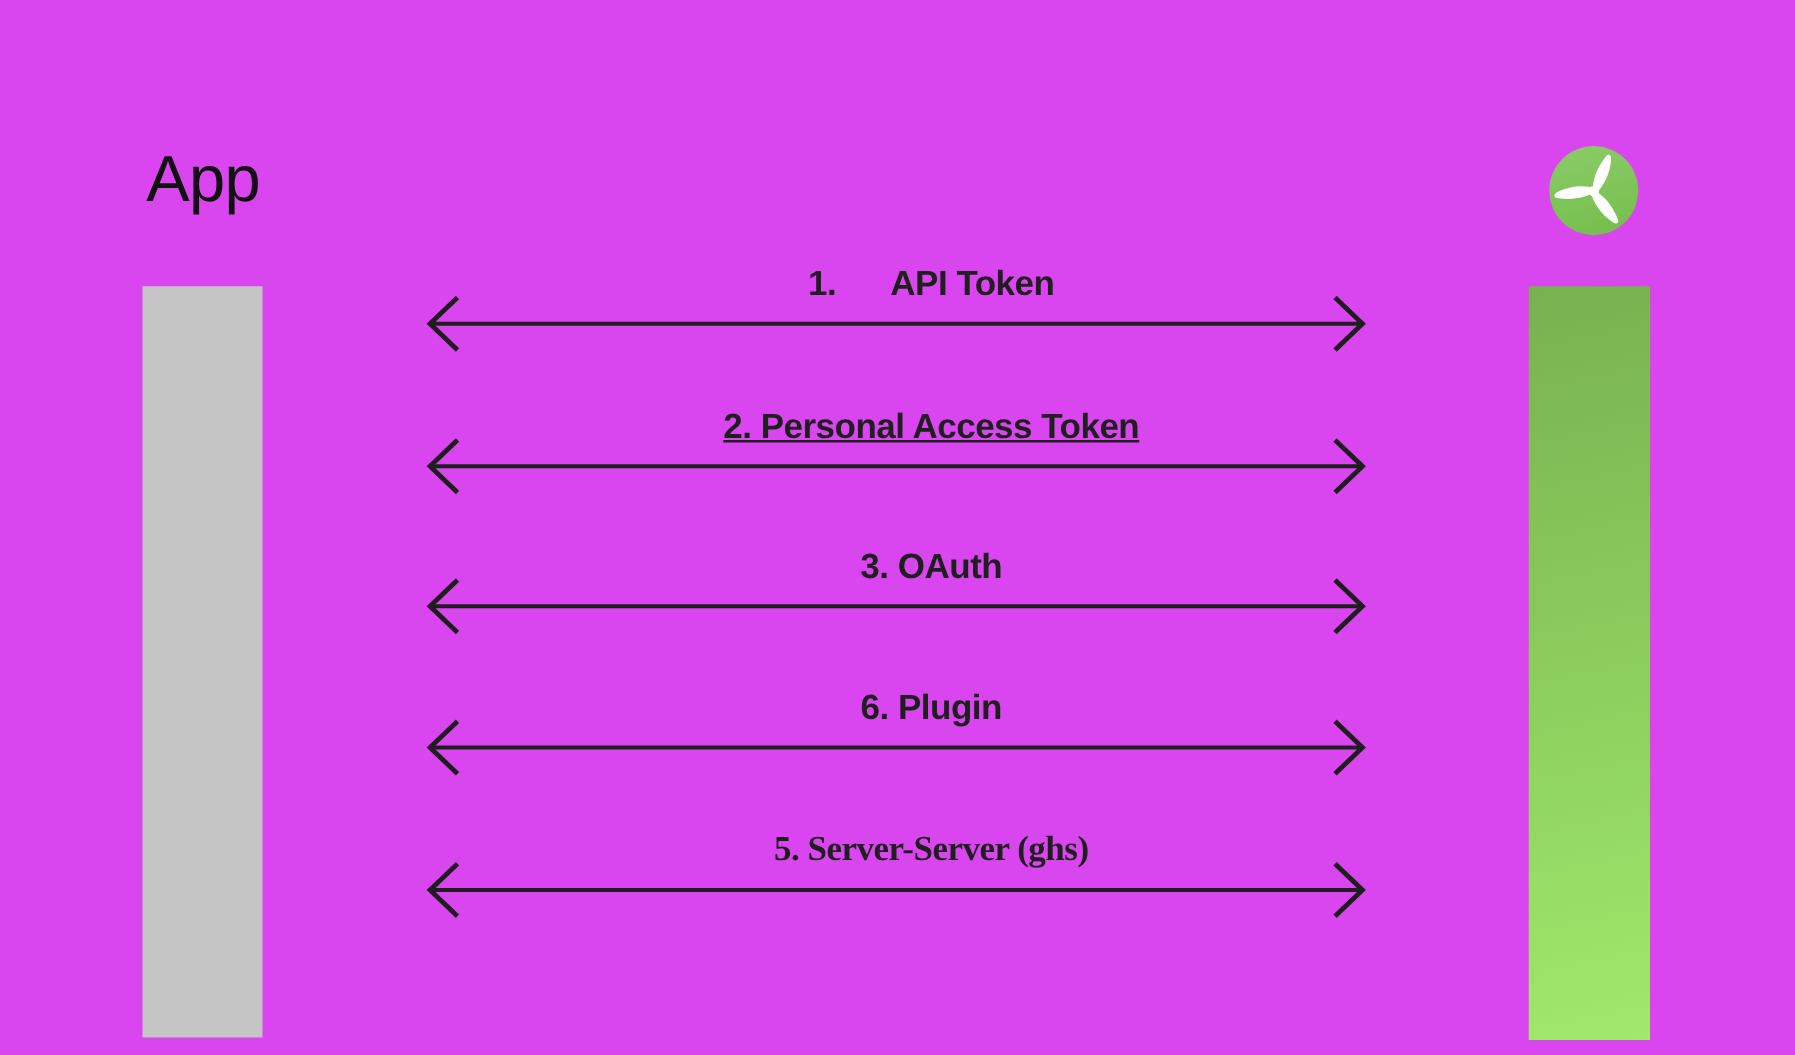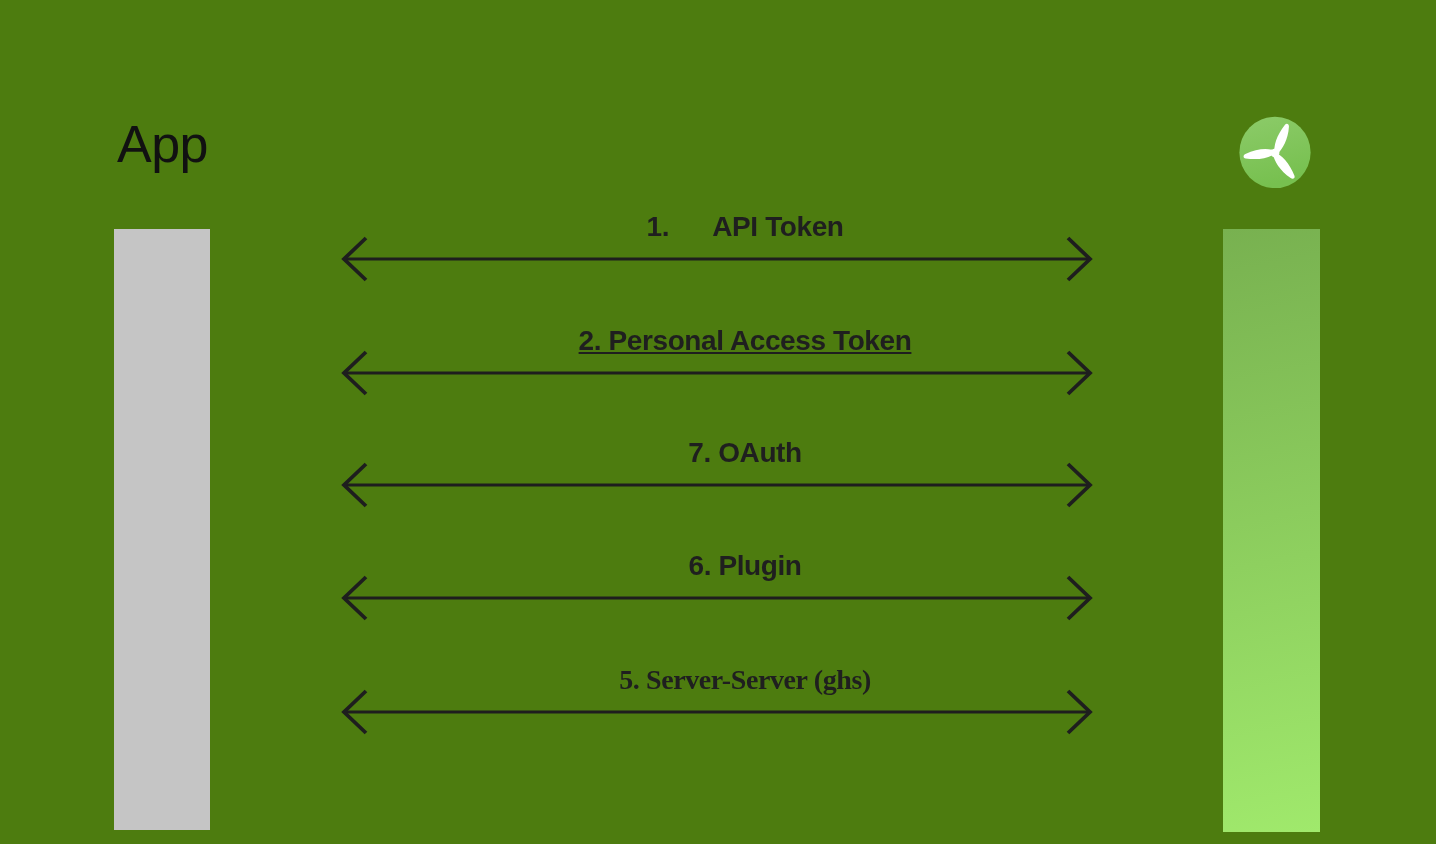--- a/index.html
+++ b/index.html
@@ -5,21 +5,21 @@
   html, body {
     margin: 0;
     padding: 0;
     background: #ffffff;
     font-family: "Liberation Sans", sans-serif;
   }
   .canvas {
     position: relative;
     width: 1436px;
     height: 844px;
-    background: #4d7c0f;
+    background: #d946ef;
     overflow: hidden;
   }
   .app-title {
     position: absolute;
     left: 117px;
     top: 116px;
     font-size: 52px;
     font-weight: 400;
     color: #111111;
     letter-spacing: -0.5px;
@@ -117,21 +117,21 @@
   <div class="row r2">
     <span class="arrow-label">2. Personal Access Token</span>
     <svg class="arrow-svg" viewBox="0 0 774 52" aria-hidden="true">
       <line class="arrow-line" x1="15" y1="26" x2="759" y2="26"></line>
       <polyline class="arrow-chev" points="36,5 14,26 36,47"></polyline>
       <polyline class="arrow-chev" points="738,5 760,26 738,47"></polyline>
     </svg>
   </div>
 
   <div class="row r3">
-    <span class="arrow-label">7. OAuth</span>
+    <span class="arrow-label">3. OAuth</span>
     <svg class="arrow-svg" viewBox="0 0 774 52" aria-hidden="true">
       <line class="arrow-line" x1="15" y1="26" x2="759" y2="26"></line>
       <polyline class="arrow-chev" points="36,5 14,26 36,47"></polyline>
       <polyline class="arrow-chev" points="738,5 760,26 738,47"></polyline>
     </svg>
   </div>
 
   <div class="row r4">
     <span class="arrow-label">6. Plugin</span>
     <svg class="arrow-svg" viewBox="0 0 774 52" aria-hidden="true">

